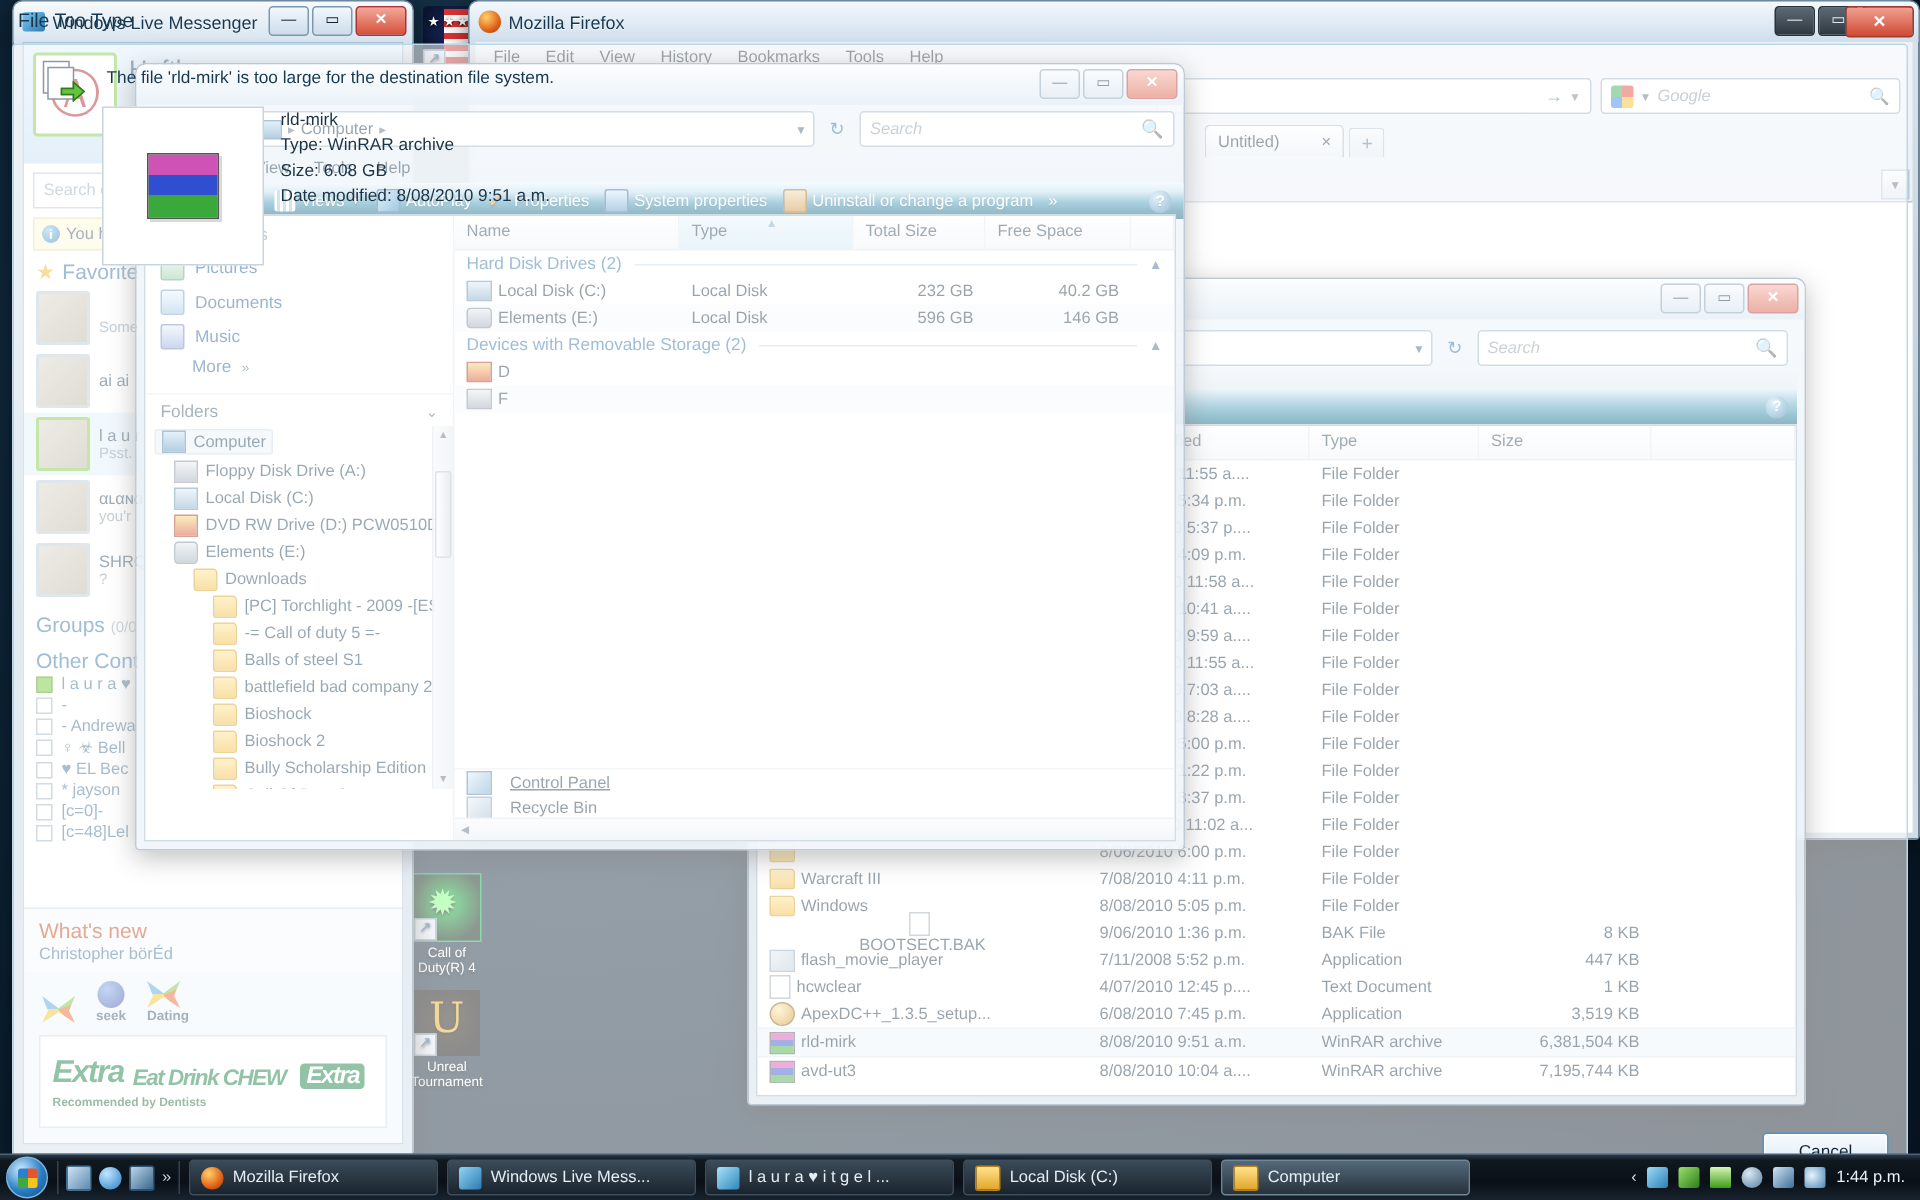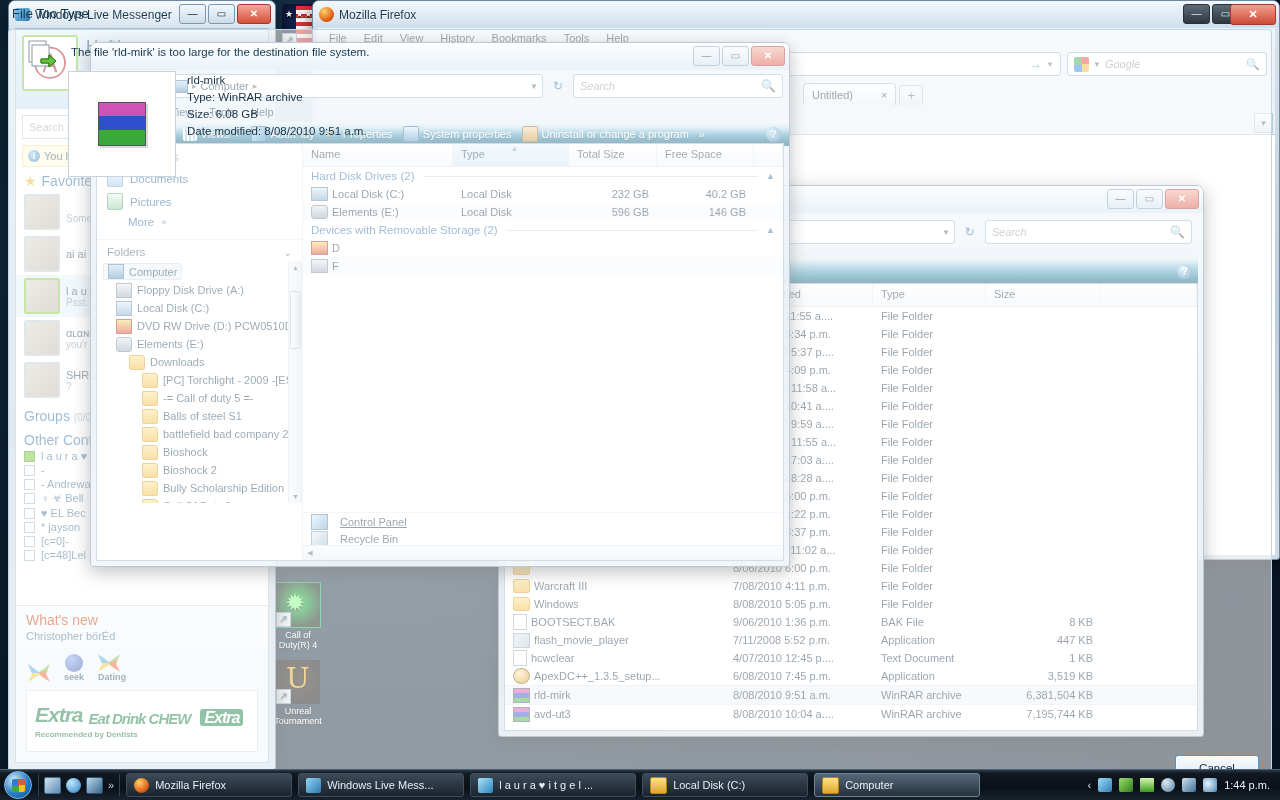--- a/index.html
+++ b/index.html
@@ -578,21 +578,21 @@
         <div class="frow">
           <span class="c" style="width: 220px; display: flex; align-items: center;">
             <span class="ficon" style="background:linear-gradient(180deg,#ffe28a,#f0b93c);border:1px solid #d49b22;border-radius:1px 3px 2px 2px;height:12px;"></span>
             <span>Windows</span>
           </span>
           <span class="c" style="width: 148px;">8/08/2010 5:05 p.m.</span>
           <span class="c" style="width: 113px;">File Folder</span>
           <span class="c" style="width: 115px; text-align: right;"></span>
         </div>
         <div class="frow">
-          <span class="c" style="width: 220px; display: flex; align-items: center;">
+          <span class="c" style="width: 220px; display: flex; align-items: center; flex-direction: column;">
             <span class="ficon" style="background:#fff;border:1px solid #9aa7b2;height:14px;width:12px;"></span>
             <span>BOOTSECT.BAK</span>
           </span>
           <span class="c" style="width: 148px;">9/06/2010 1:36 p.m.</span>
           <span class="c" style="width: 113px;">BAK File</span>
           <span class="c" style="width: 115px; text-align: right;">8 KB</span>
         </div>
         <div class="frow">
           <span class="c" style="width: 220px; display: flex; align-items: center;">
             <span class="ficon" style="background:linear-gradient(135deg,#e0e9f0,#b9c9d8);border:1px solid #8ea2b3;height:13px;"></span>
@@ -707,26 +707,30 @@
     </div>
     <span>»</span>
     <div class="helpq">?</div>
   </div>
 
   <div class="exp-body">
 
     <div class="panel-left">
       <div class="fav-hd">Favorite Links</div>
       <div class="fav-item">
+        <span class="fav-ico" style="background:linear-gradient(180deg,#e5f7ea,#8fc99e);border:1px solid #63a277;"></span>
+        <span>Pictures</span>
+      </div>
+      <div class="fav-item">
         <span class="fav-ico" style="background:linear-gradient(180deg,#eaf5fd,#9cc6e3);border:1px solid #6f9dc0;"></span>
         <span>Documents</span>
       </div>
       <div class="fav-item">
-        <span class="fav-ico" style="background:linear-gradient(180deg,#e5f7ea,#8fc99e);border:1px solid #63a277;"></span>
-        <span>Pictures</span>
+        <span class="fav-ico" style="background:linear-gradient(180deg,#e6eefd,#8fa6dc);border:1px solid #6c82bb;"></span>
+        <span>Music</span>
       </div>
       <div class="fav-item" style="padding-left:31px;">
         <span>More</span>
         <span style="font-size:9px;color:#3a6d96;">»</span>
       </div>
 
       <div class="fold-hd" style="margin-top:8px;">
         <span>Folders</span>
         <span style="font-size:10px;color:#3a6d96;">⌄</span>
       </div>

